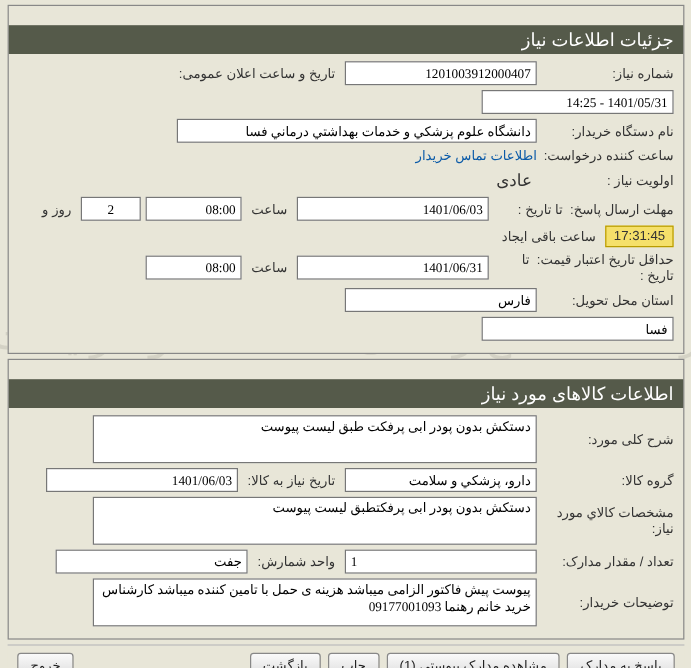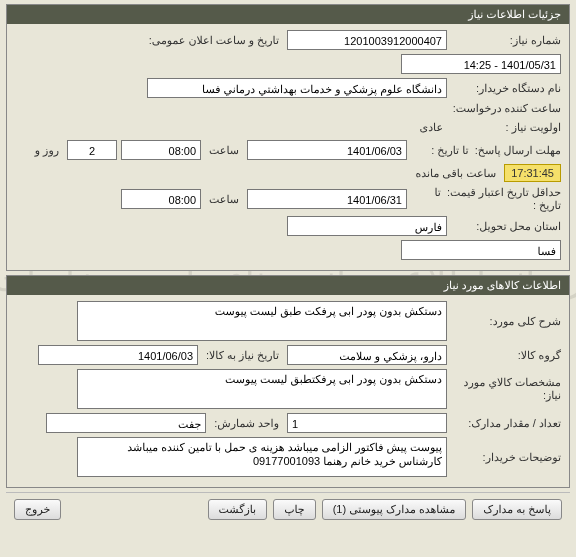--- a/index.html
+++ b/index.html
@@ -28,22 +28,23 @@
     border: 1px solid #888;
     margin: 4px 6px;
     background: #e8e6d8;
     position: relative;
     z-index: 1;
   }
   .panel-header {
     background: #555a4a;
     color: #fff;
     padding: 3px 8px;
-    font-size: 11px;
+    font-size: 15px;
     text-align: right;
+    margin-top: 16px;
   }
   .form-body {
     padding: 6px 8px;
   }
   .row {
     display: flex;
     align-items: center;
     margin-bottom: 4px;
     gap: 4px;
     flex-wrap: wrap;
@@ -62,34 +63,35 @@
   }
   .field {
     background: #fff;
     border: 1px solid #777;
     padding: 2px 4px;
     height: 20px;
     line-height: 16px;
     font-size: 11px;
     color: #000;
     text-align: right;
+    font-family: Liberation Serif, serif;
   }
   .field-long { width: 300px; padding-left: 42px; }
   .field-xl { width: 370px; }
   .field-med { width: 160px; }
   .field-sm { width: 80px; }
   .field-tiny { width: 50px; }
   .multiline {
     height: 40px;
     line-height: 14px;
     overflow: hidden;
   }
   .value-text {
     color: #333;
-    font-size: 11px;
+    font-size: 14px;
     padding: 2px 4px;
     margin-left: 45px;
   }
   .link {
     color: #0a5aa8;
     font-size: 11px;
     cursor: pointer;
   }
   .highlight {
     background: #f5e06a;
@@ -133,38 +135,39 @@
       <span class="field field-med">1401/05/31 - 14:25</span>
     </div>
 
     <div class="row">
       <span class="label">نام دستگاه خریدار:</span>
       <span class="field field-long">دانشگاه علوم پزشکي و خدمات بهداشتي درماني فسا</span>
     </div>
 
     <div class="row">
       <span class="label">ساعت کننده درخواست:</span>
+      <span class="link">اطلاعات تماس خریدار</span>
     </div>
 
     <div class="row">
       <span class="label">اولویت نیاز :</span>
       <span class="value-text">عادی</span>
     </div>
 
     <div class="row">
       <span class="label" style="width:150px">
         <span>مهلت ارسال پاسخ:</span>&nbsp;&nbsp;<span>تا تاریخ :</span>
       </span>
       <span class="field field-med">1401/06/03</span>
       <span class="label-sm">ساعت</span>
       <span class="field field-sm">08:00</span>
       <span class="field field-tiny" style="text-align:center">2</span>
       <span class="label-sm">روز و</span>
       <span class="highlight">17:31:45</span>
-      <span class="label-sm">ساعت باقی مانده</span>
+      <span class="label-sm">ساعت باقی ایجاد</span>
     </div>
 
     <div class="row">
       <span class="label" style="width:150px">
         <span>حداقل تاریخ اعتبار قیمت:</span>&nbsp;&nbsp;<span>تا تاریخ :</span>
       </span>
       <span class="field field-med">1401/06/31</span>
       <span class="label-sm">ساعت</span>
       <span class="field field-sm">08:00</span>
     </div>

